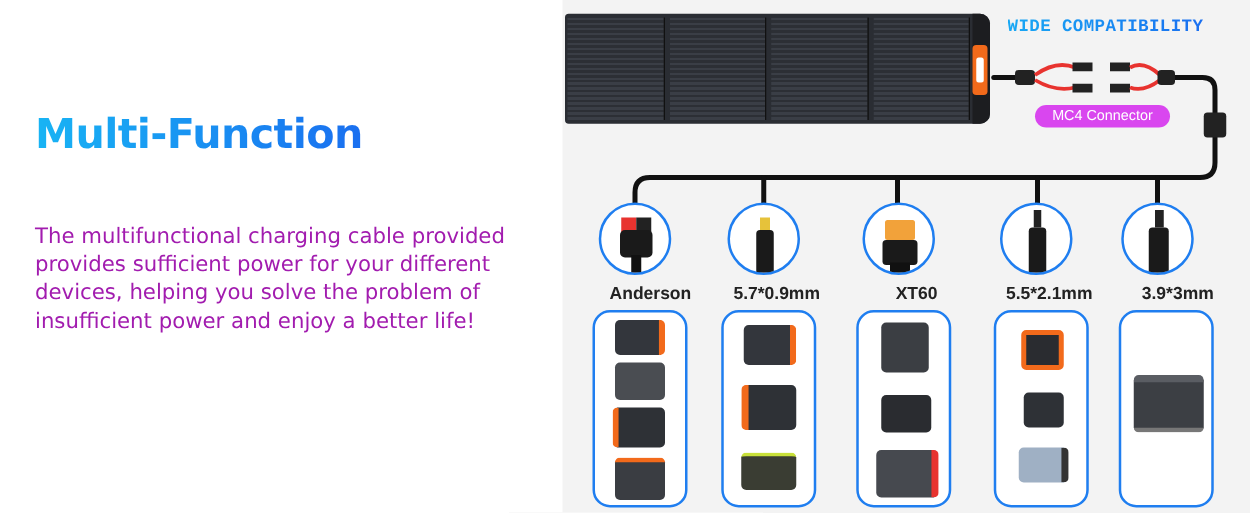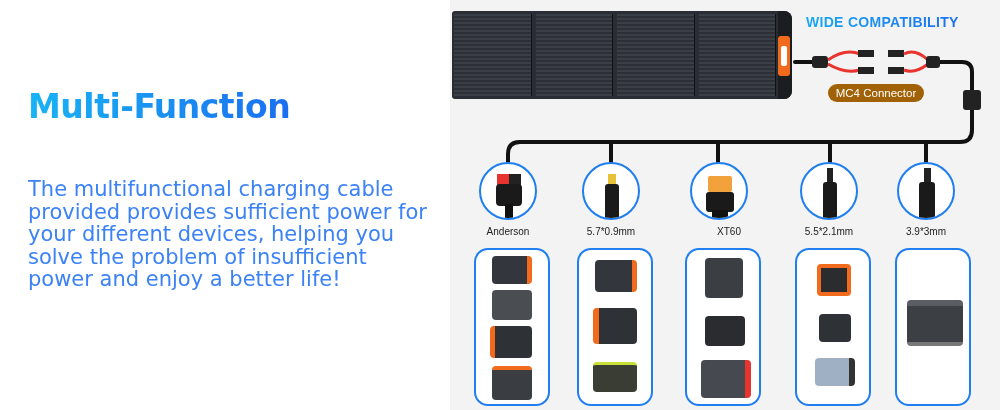--- a/index.html
+++ b/index.html
@@ -1,33 +1,33 @@
 <!DOCTYPE html>
 <html><head>
 <meta charset="utf-8">
 <style>
   * { box-sizing: border-box; margin: 0; padding: 0; }
   body { width: 1000px; height: 410px; overflow: hidden; background: #fff; font-family: "Liberation Sans", sans-serif; }
   .page { position: relative; width: 1000px; height: 410px; }
   .left { position: absolute; left: 0; top: 0; width: 450px; height: 344px; background: #fff; }
   .title { position: absolute; left: 28px; top: 88px; font-family: "DejaVu Sans", sans-serif; font-weight: bold; font-size: 33px; line-height: 38px; letter-spacing: -0.5px;
     background: linear-gradient(90deg, #18b4f4 0%, #1a6ff0 100%); -webkit-background-clip: text; background-clip: text; color: transparent; }
-  .desc { position: absolute; left: 28px; top: 178px; width: 400px; font-family: "DejaVu Sans", sans-serif; font-size: 21px; line-height: 22.5px; color: #3b82f6; }
+  .desc { position: absolute; left: 28px; top: 178px; width: 400px; font-family: "DejaVu Sans", sans-serif; font-size: 17px; line-height: 22.5px; color: #a21caf; }
   .right { position: absolute; left: 450px; top: 0; width: 550px; height: 410px; background: #f3f3f3; }
   .panel { position: absolute; left: 2px; top: 11px; width: 340px; height: 88px; background: #2a2d33; border-radius: 3px 8px 8px 3px; display: flex; }
   .cell { flex: 1; margin: 3px 2px; background: repeating-linear-gradient(0deg, #3a3e46 0 2px, #2c2f35 2px 4px); border-right: 1px solid #111; }
   .handle-strip { width: 14px; background: #1c1d20; border-radius: 0 8px 8px 0; position: relative; }
   .handle { position: absolute; left: 0; top: 25px; width: 12px; height: 40px; background: #f26a1b; border-radius: 3px; }
   .handle::after { content: ""; position: absolute; left: 3px; top: 10px; width: 6px; height: 20px; background: #fff; border-radius: 2px; }
-  .wide { position: absolute; left: 806px; top: 14px; font-family: Liberation Sans, sans-serif; font-weight: bold; font-size: 14px; letter-spacing: 0.3px;
+  .wide { position: absolute; left: 806px; top: 14px; font-family: Liberation Mono, monospace; font-weight: bold; font-size: 14px; letter-spacing: 0.3px;
     background: linear-gradient(90deg, #18a8f4, #1a6ff0); -webkit-background-clip: text; background-clip: text; color: transparent; }
-  .mc4 { position: absolute; left: 828px; top: 84px; width: 96px; height: 18px; background: #a16207; color: #fff; border-radius: 9px; font-size: 11.5px; line-height: 18px; text-align: center; }
+  .mc4 { position: absolute; left: 828px; top: 84px; width: 108px; height: 18px; background: #d946ef; color: #fff; border-radius: 9px; font-size: 11.5px; line-height: 18px; text-align: center; }
   svg.cables { position: absolute; left: 0; top: 0; }
   .circle { position: absolute; top: 162px; width: 58px; height: 58px; border: 2px solid #1f7ef0; border-radius: 50%; background: #fff; overflow: hidden; }
-  .clabel { position: absolute; top: 226px; width: 90px; text-align: center; font-size: 10px; font-weight: normal; color: #222; }
+  .clabel { position: absolute; top: 226px; width: 90px; text-align: right; font-size: 14px; font-weight: bold; color: #222; }
   .box { position: absolute; top: 248px; height: 158px; border: 2px solid #1f7ef0; border-radius: 14px; background: #fff; }
   .dev { position: absolute; border-radius: 4px; }
 </style>
 </head>
 <body>
 
 <div class="page">
   <div class="left">
     <div class="title">
       <div>Multi-Function</div>
@@ -91,21 +91,21 @@
     <div style="position:absolute;left:25px;top:4px;width:6px;height:14px;background:#222"></div>
     <div style="position:absolute;left:21px;top:18px;width:14px;height:42px;background:#1a1a1a;border-radius:3px"></div>
   </div>
   <div class="circle" style="left:897px">
     <div style="position:absolute;left:25px;top:4px;width:7px;height:14px;background:#222"></div>
     <div style="position:absolute;left:20px;top:18px;width:16px;height:42px;background:#1a1a1a;border-radius:3px"></div>
   </div>
 
   <div class="clabel" style="left:463px">Anderson</div>
   <div class="clabel" style="left:566px">5.7*0.9mm</div>
-  <div class="clabel" style="left:684px">XT60</div>
+  <div class="clabel" style="left:660px">XT60</div>
   <div class="clabel" style="left:784px">5.5*2.1mm</div>
   <div class="clabel" style="left:881px">3.9*3mm</div>
 
   <div class="box" style="left:474px;width:76px">
     <div class="dev" style="left:16px;top:6px;width:40px;height:28px;background:#33363c;border-right:5px solid #f26a1b"></div>
     <div class="dev" style="left:16px;top:40px;width:40px;height:30px;background:#4a4d52"></div>
     <div class="dev" style="left:14px;top:76px;width:42px;height:32px;background:#2e3136;border-left:5px solid #f26a1b"></div>
     <div class="dev" style="left:16px;top:116px;width:40px;height:34px;background:#3a3d42;border-top:4px solid #f26a1b"></div>
   </div>
   <div class="box" style="left:577px;width:76px">

